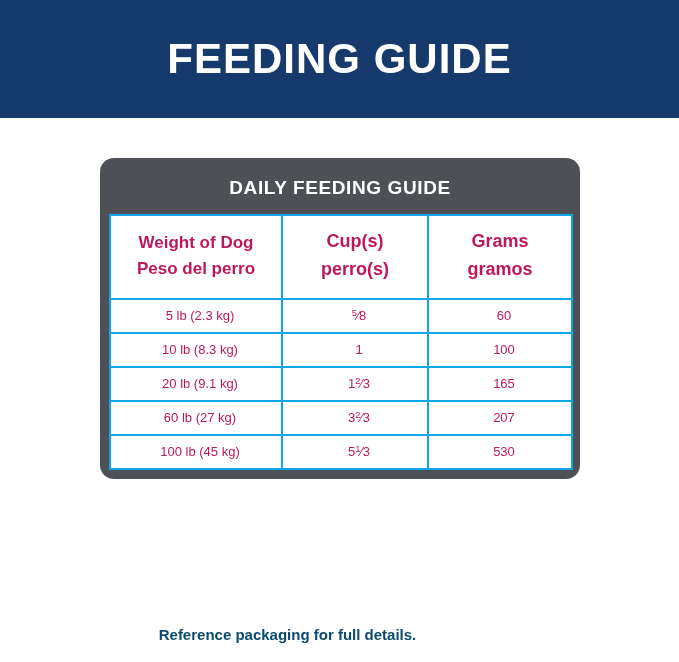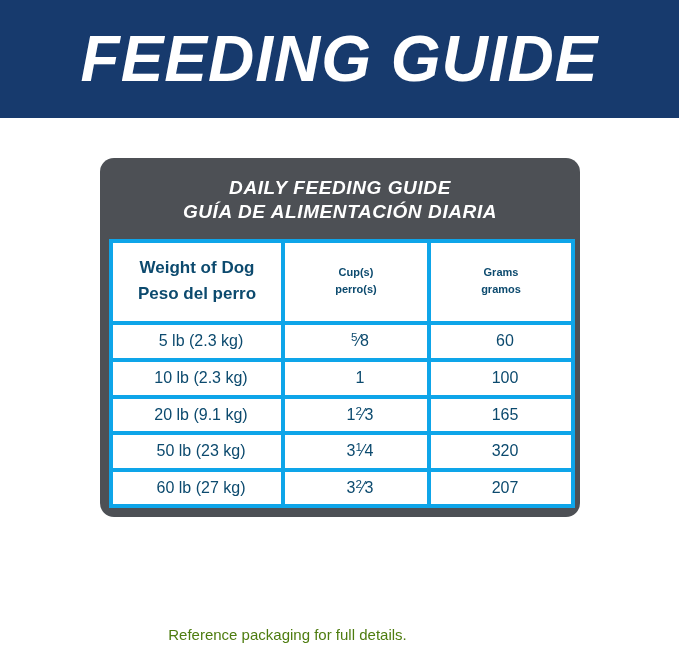--- a/index.html
+++ b/index.html
@@ -27,68 +27,66 @@
     top: 0;
     width: 679px;
     height: 118px;
     background: #173a6d;
     display: flex;
     align-items: center;
     justify-content: center;
   }
   .banner-title {
     color: #ffffff;
-    font-size: 64px;
+    font-size: 42px;
     font-weight: bold;
     letter-spacing: 1px;
     line-height: 1;
     font-family: "Liberation Sans", sans-serif;
     text-align: center;
     white-space: nowrap;
-    font-style: italic;
   }
 
   
   .card {
     position: absolute;
     left: 100px;
     top: 158px;
     width: 480px;
     background: #4d5055;
     border-radius: 14px;
     padding: 0;
     box-sizing: border-box;
     overflow: hidden;
   }
   .card-head {
     padding: 18px 10px 14px 10px;
     text-align: center;
-    font-style: italic;
   }
   .card-head .line {
     color: #ffffff;
     font-weight: bold;
     font-size: 19px;
     letter-spacing: 0.6px;
     line-height: 1.28;
     white-space: nowrap;
   }
 
   table.feeding {
     border-collapse: collapse;
     width: 462px;
     margin: 0 9px 9px 9px;
     background: #ffffff;
     table-layout: fixed;
   }
   table.feeding th,
   table.feeding td {
-    border: 4px solid #0ea5e9;
-    text-align: center;
-    color: #0c4a6e;
+    border: 2px solid #0ea5e9;
+    text-align: center;
+    color: #be185d;
     background: #ffffff;
   }
   table.feeding th {
     font-weight: bold;
     font-size: 16px;
     padding: 12px 4px 14px 4px;
     line-height: 1.55;
     vertical-align: middle;
   }
   table.feeding col.c1 { width: 172px; }
@@ -97,25 +95,25 @@
 
   table.feeding th .sub {
     display: block;
     font-weight: bold;
   }
   table.feeding th.col-weight {
     font-size: 17px;
   }
   table.feeding th.col-cup,
   table.feeding th.col-gram {
-    font-size: 11px;
+    font-size: 18px;
   }
 
   table.feeding td {
-    font-size: 16px;
+    font-size: 13px;
     padding: 5px 4px 6px 12px;
     height: 21px;
     line-height: 1.35;
   }
   td.amount {
     font-size: 15px;
   }
   .frac {
     display: inline-block;
     white-space: nowrap;
@@ -132,38 +130,37 @@
     font-size: 1em;
   }
 
   
   .footer {
     position: absolute;
     left: 0;
     top: 626px;
     width: 575px;
     text-align: center;
-    color: #4d7c0f;
+    color: #0c4a6e;
     font-size: 15px;
-    font-weight: normal;
+    font-weight: bold;
   }
 </style>
 </head>
 <body>
 
 <div class="page">
 
   <div class="banner">
     <div class="banner-title">FEEDING GUIDE</div>
   </div>
 
   <div class="card">
     <div class="card-head">
       <div class="line">DAILY FEEDING GUIDE</div>
-      <div class="line">GUÍA DE ALIMENTACIÓN DIARIA</div>
     </div>
 
     <table class="feeding">
       <colgroup>
         <col class="c1">
           <col class="c2">
           <col class="c3">
       </colgroup>
       <thead>
         <tr>
@@ -181,38 +178,38 @@
           </th>
         </tr>
       </thead>
       <tbody id="table-body">
           <tr>
             <td>5 lb (2.3 kg)</td>
             <td class="amount"><span class="frac"><sup>5</sup><span class="slash">⁄</span><span class="den">8</span></span></td>
             <td>60</td>
           </tr>
           <tr>
-            <td>10 lb (2.3 kg)</td>
+            <td>10 lb (8.3 kg)</td>
             <td class="amount"><span class="frac">1</span></td>
             <td>100</td>
           </tr>
           <tr>
             <td>20 lb (9.1 kg)</td>
             <td class="amount"><span class="frac">1<sup>2</sup><span class="slash">⁄</span><span class="den">3</span></span></td>
             <td>165</td>
           </tr>
           <tr>
-            <td>50 lb (23 kg)</td>
-            <td class="amount"><span class="frac">3<sup>1</sup><span class="slash">⁄</span><span class="den">4</span></span></td>
-            <td>320</td>
-          </tr>
-          <tr>
             <td>60 lb (27 kg)</td>
             <td class="amount"><span class="frac">3<sup>2</sup><span class="slash">⁄</span><span class="den">3</span></span></td>
             <td>207</td>
           </tr>
+          <tr>
+            <td>100 lb (45 kg)</td>
+            <td class="amount"><span class="frac">5<sup>1</sup><span class="slash">⁄</span><span class="den">3</span></span></td>
+            <td>530</td>
+          </tr>
         </tbody>
     </table>
   </div>
 
   <div class="footer">Reference packaging for full details.</div>
 
 </div>
 
 </body></html>

